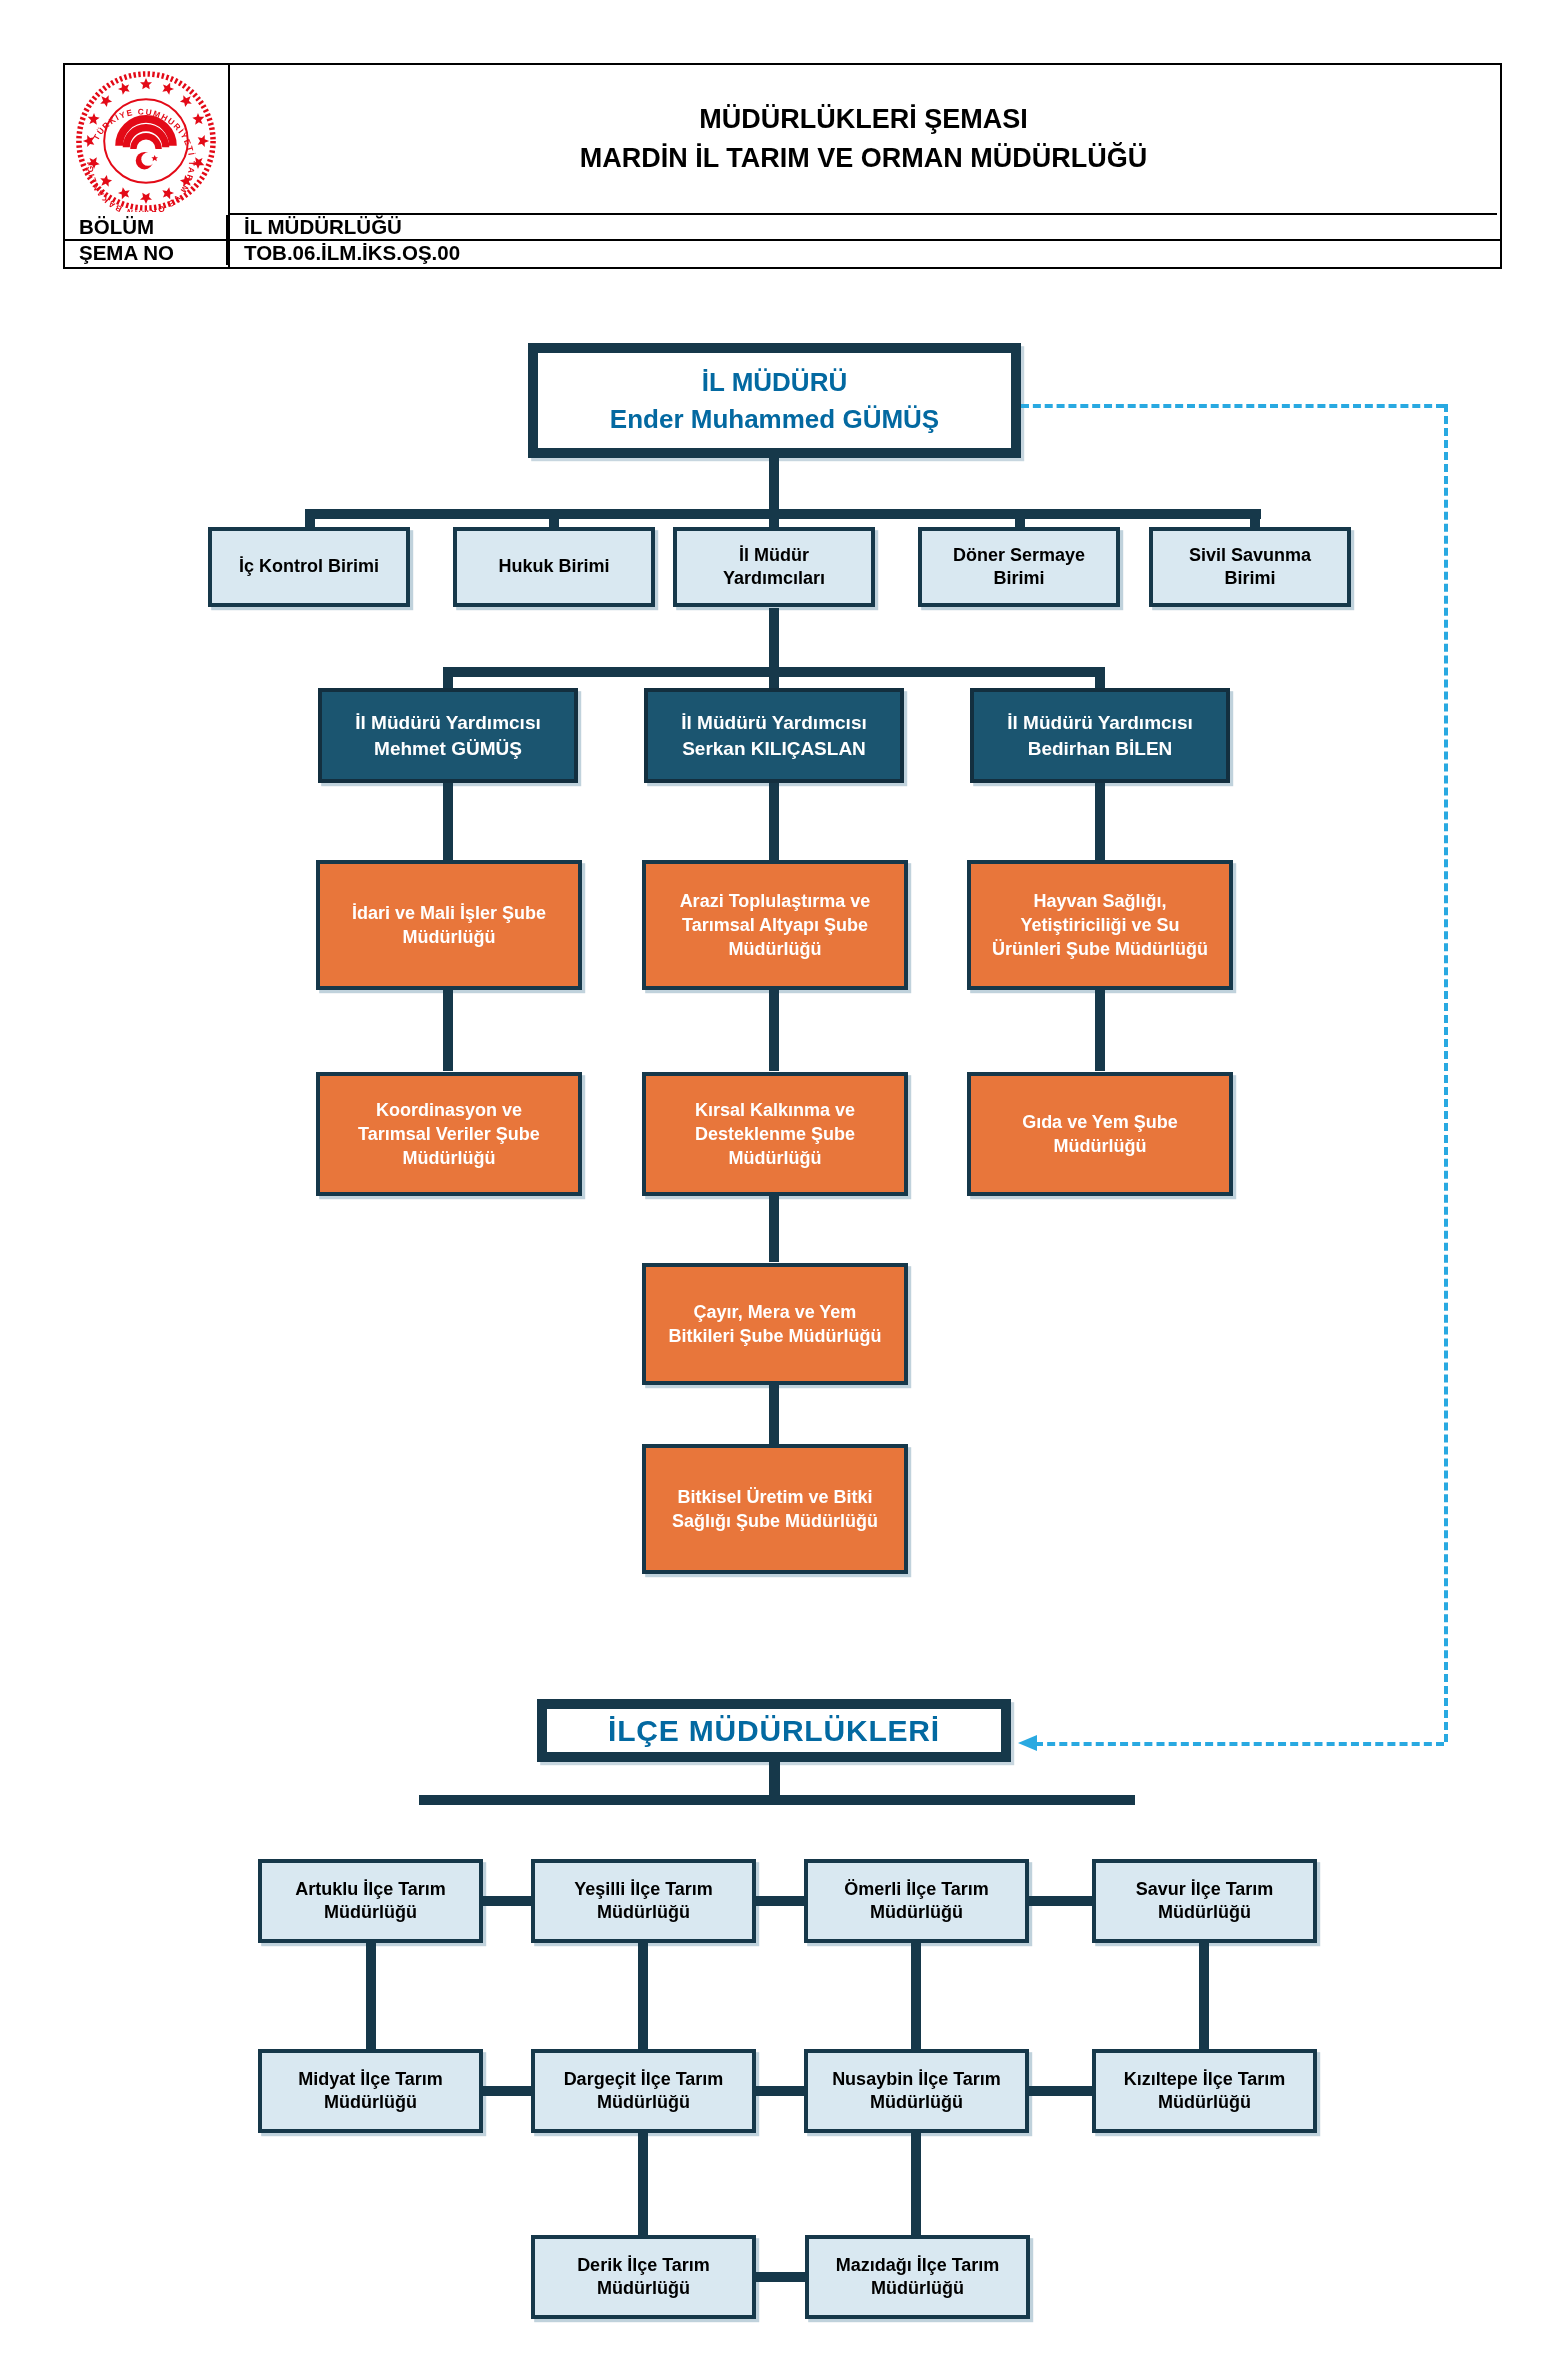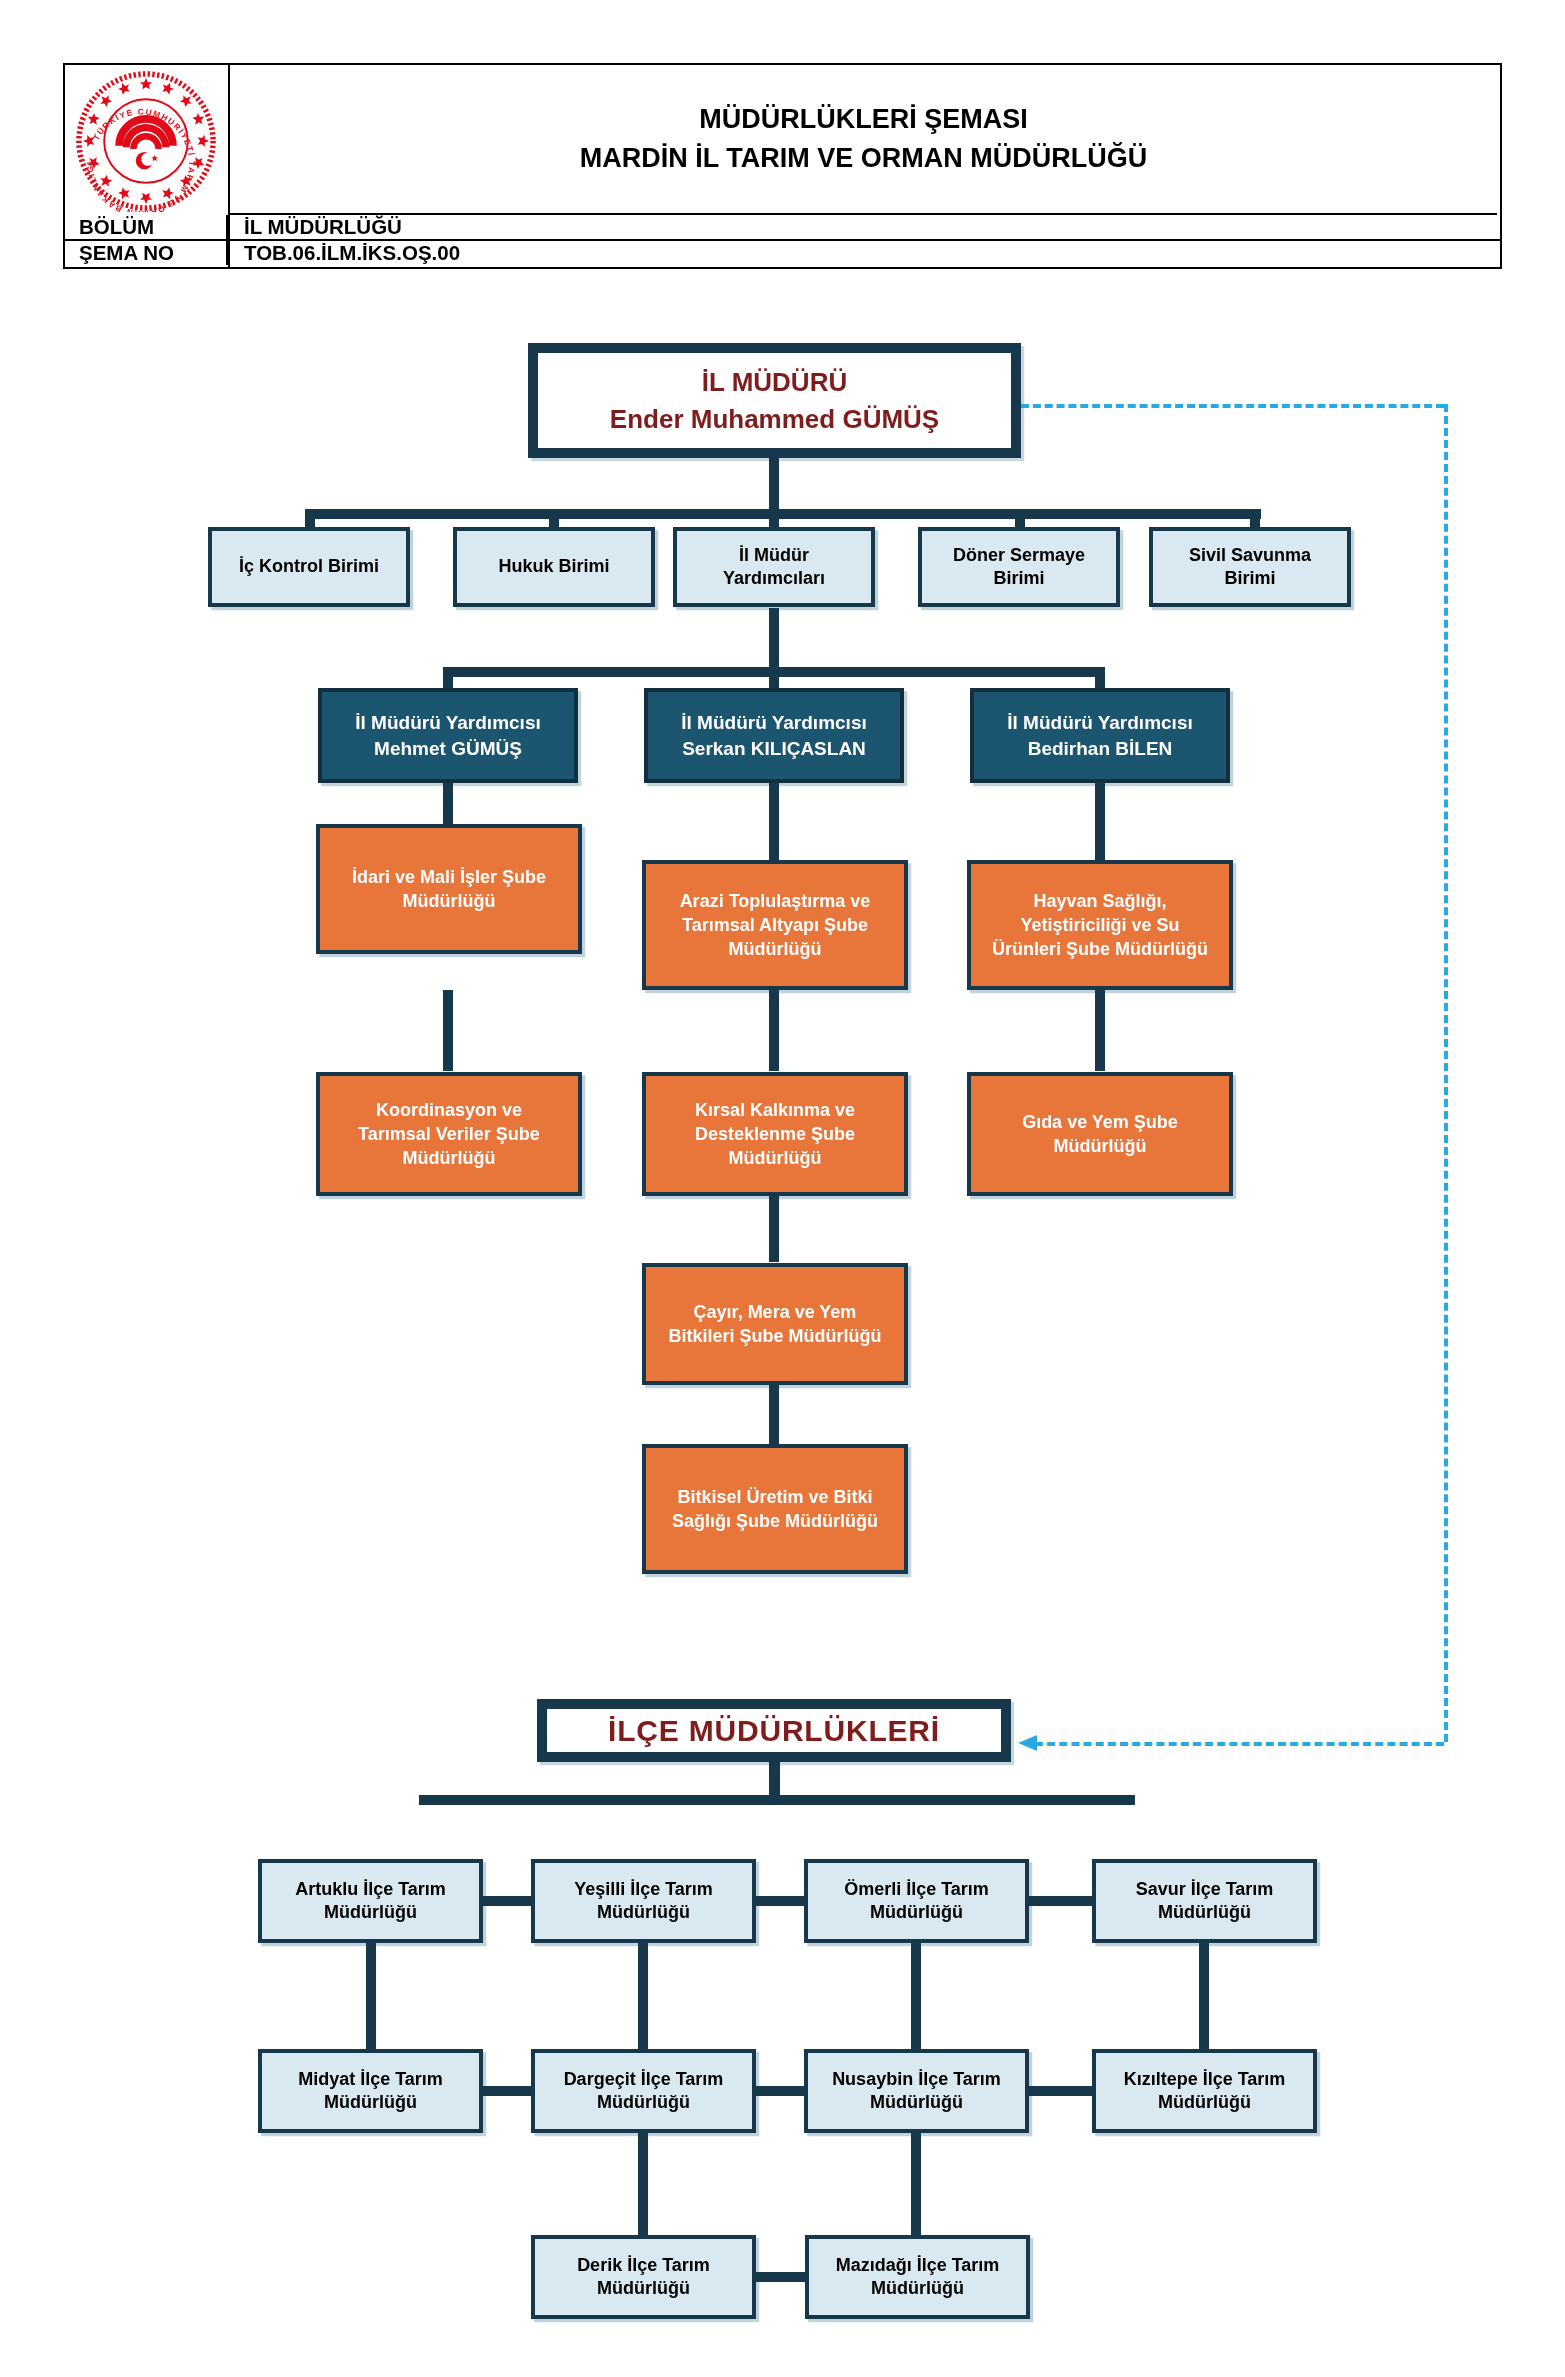--- a/index.html
+++ b/index.html
@@ -15,21 +15,21 @@
   .hdr-row{position:absolute;left:0;width:100%;height:24px;display:flex;}
   .hdr-row.r1{top:150px;border-bottom:2.4px solid #000;}
   .hdr-row.r2{top:176px;}
   .hdr-label{width:163px;border-right:2.4px solid #000;box-sizing:border-box;
              font-weight:bold;font-size:20.5px;display:flex;align-items:center;padding-left:14px;}
   .hdr-value{flex:1;font-weight:bold;font-size:20.5px;display:flex;align-items:center;padding-left:16px;}
 
   
   .obox{position:absolute;box-sizing:border-box;display:flex;align-items:center;justify-content:center;
         text-align:center;font-weight:bold;}
-  .outline{background:#fff;border:10.3px solid #16384a;color:#7f1d1d;box-shadow:3.2px 3.2px 0 rgba(130,165,185,.45);}
+  .outline{background:#fff;border:10.3px solid #16384a;color:#0369a1;box-shadow:3.2px 3.2px 0 rgba(130,165,185,.45);}
   .light{background:#d9e8f1;border:4.7px solid #16384a;color:#000;font-size:18px;line-height:1.3;
          box-shadow:3.2px 3.2px 0 rgba(130,165,185,.5);}
   .teal{background:#1b5570;border:4.7px solid #132f3f;color:#fff;font-size:19px;line-height:1.35;
         box-shadow:3.2px 3.2px 0 rgba(130,165,185,.5);}
   .orange{background:#e8763b;border:4.7px solid #16384a;color:#fff;font-size:18px;line-height:1.35;
           box-shadow:3.2px 3.2px 0 rgba(130,165,185,.5);}
   .dist{background:#d9e8f1;border:4.7px solid #16384a;color:#000;font-size:18px;line-height:1.3;
         box-shadow:3.2px 3.2px 0 rgba(130,165,185,.5);}
 
   
@@ -158,21 +158,21 @@
     <div>
         <div>İl Müdürü Yardımcısı</div>
          <div>Bedirhan BİLEN</div>
       </div>
   </div>
 
   <div class="vl" style="left:443px;top:783px;width:10.3px;height:77px;"></div>
   <div class="vl" style="left:769px;top:783px;width:10.3px;height:77px;"></div>
   <div class="vl" style="left:1095px;top:783px;width:10.3px;height:77px;"></div>
 
-  <div class="obox orange" style="left:316px;top:824px;width:266px;height:130px;padding:0 20.5px;">
+  <div class="obox orange" style="left:316px;top:860px;width:266px;height:130px;padding:0 20.5px;">
       <span>İdari ve Mali İşler Şube Müdürlüğü</span>
     </div>
   <div class="obox orange" style="left:967px;top:860px;width:266px;height:130px;padding:0 20.5px;">
       <span>Hayvan Sağlığı, Yetiştiriciliği ve Su Ürünleri Şube Müdürlüğü</span>
     </div>
   <div class="obox orange" style="left:642px;top:860px;width:266px;height:130px;padding:0 20.5px;">
       <span>Arazi Toplulaştırma ve Tarımsal Altyapı Şube Müdürlüğü</span>
     </div>
 
   <div class="vl" style="left:443px;top:990px;width:10.3px;height:81px;"></div>

